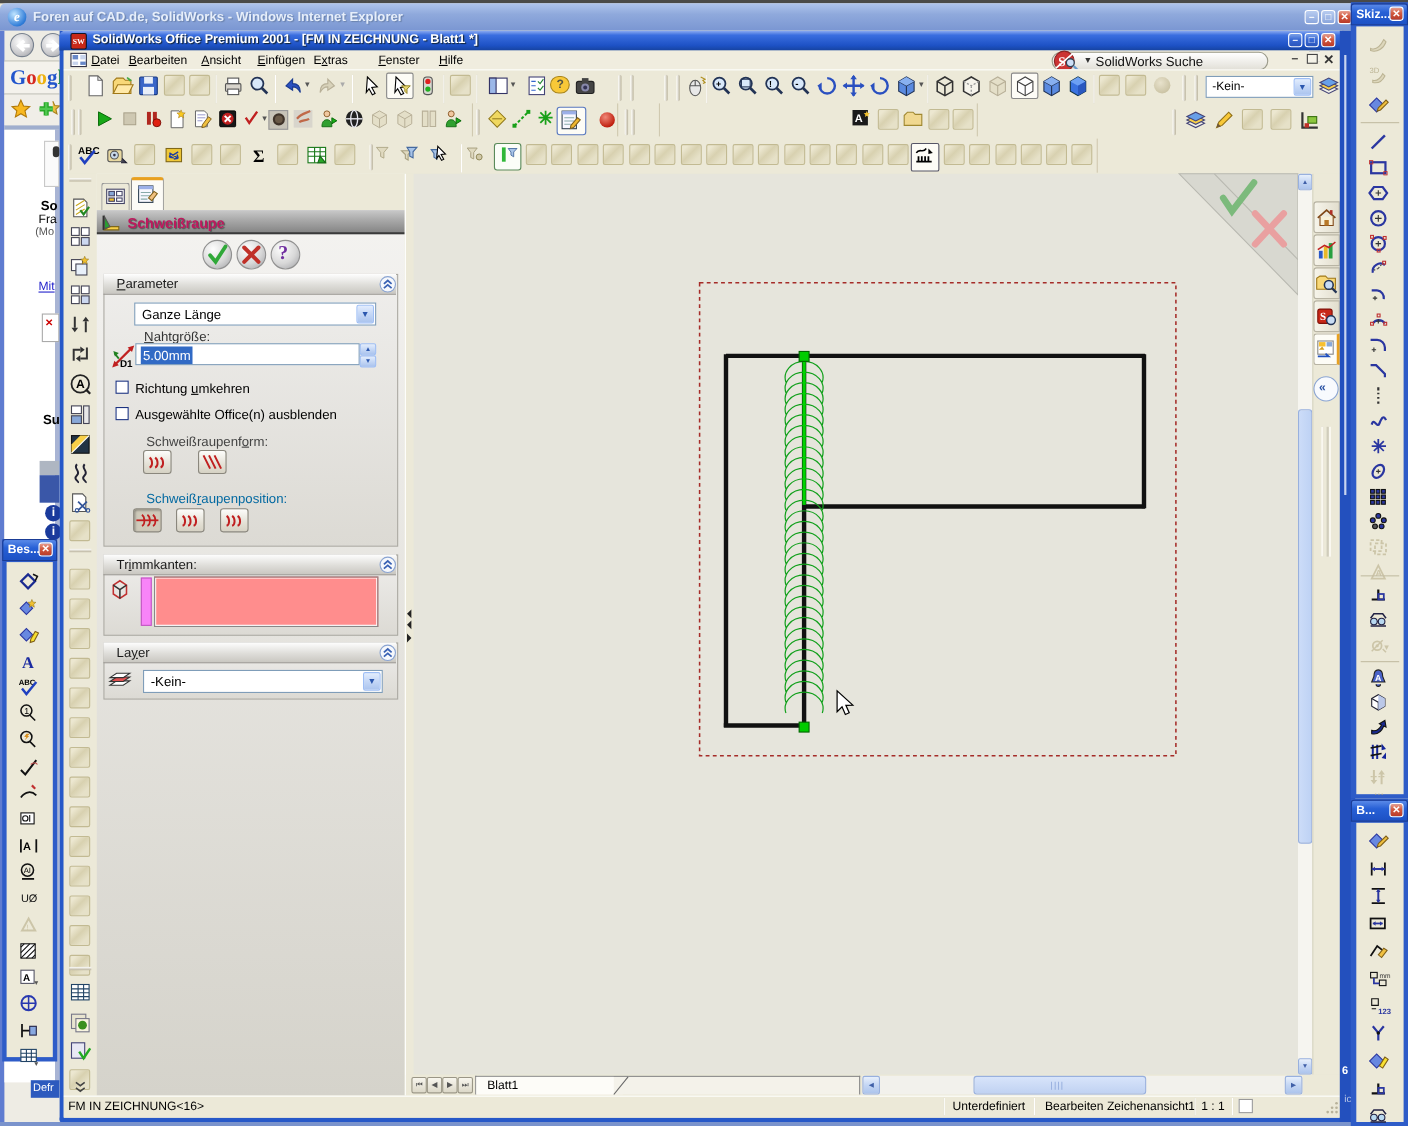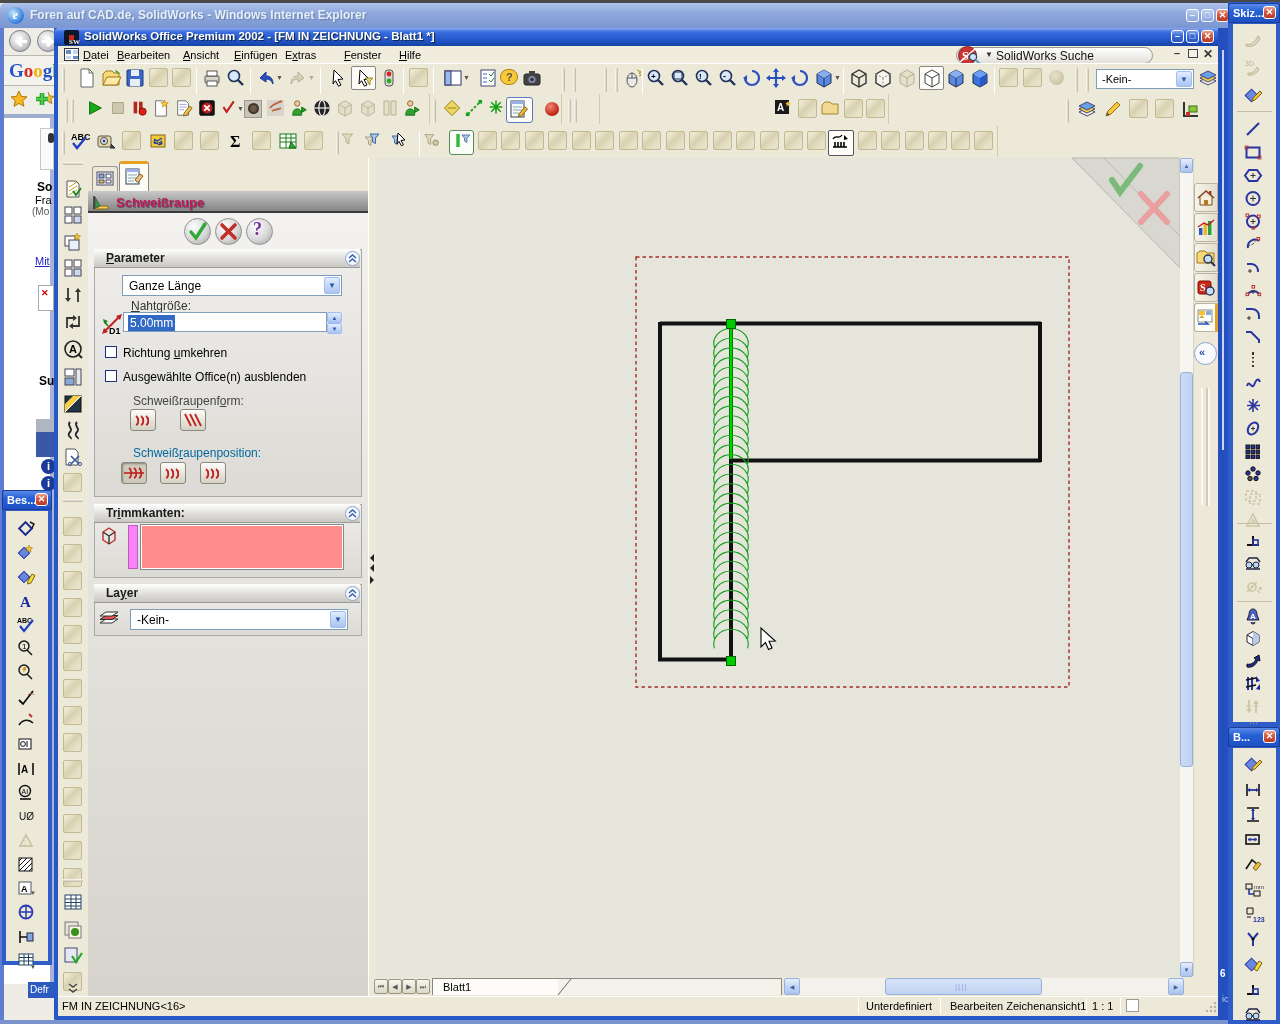--- a/index.html
+++ b/index.html
@@ -13,21 +13,21 @@
 .xpbtn{position:absolute;width:13px;height:13px;border-radius:3px;border:1px solid #fff;
  background:linear-gradient(180deg,#7DA1E8,#3969D5 45%,#2A55BC);color:#fff;text-align:center;
  font-size:9px;line-height:11px;font-weight:bold}
 .xpbtn.red{background:linear-gradient(180deg,#E8A090,#D25A40 45%,#B83A28)}
 .combo{position:absolute;background:#fff;border:1px solid #7F9DB9;font-size:11px;color:#000}
 .dd{position:absolute;right:1px;top:1px;bottom:1px;width:16px;border-radius:2px;
  background:linear-gradient(180deg,#E3EDFD,#C7D9F7 45%,#ABC4EE);border:1px solid #9EBEF5;
  color:#2B57AE;font-size:8px;text-align:center;line-height:16px;font-weight:bold}
 .gbx{position:absolute;border:1px solid #ABA9A2;background:linear-gradient(180deg,#EFEEEC,#DCDAD4)}
 .gbh{position:absolute;left:0;right:0;top:0;height:19px;border-bottom:1px solid #9c9a94;
- background:linear-gradient(180deg,#FEFEFE,#DFDEDA 55%,#C9C7C1);color:#1a1a1a;font-weight:bold;
+ background:linear-gradient(180deg,#FEFEFE,#DFDEDA 55%,#C9C7C1);color:#1a1a1a;font-weight:normal;
  font-size:12px;line-height:19px;padding-left:12px}
 .chev{position:absolute;width:15px;height:15px;border-radius:50%;border:1px solid #8AA4D2;background:#F6F8FC;
  color:#3A62B4;font-size:9px;font-weight:bold;text-align:center;line-height:6px}
 .cb{position:absolute;width:12px;height:12px;background:#fff;border:1px solid #1C3280}
 .wbtn{position:absolute;width:26px;height:22px;border:1px solid #8a877d;border-radius:3px;
  background:linear-gradient(180deg,#FDFDFB,#E4E1D6 60%,#D6D2C4)}
 .wbtn.on{background:#CFCABA;box-shadow:inset 1px 1px 2px #8a877d}
 svg.ab{overflow:visible}
 </style></head><body>
 <svg width="0" height="0" style="position:absolute">
@@ -316,22 +316,22 @@
 <div class="ab" style="left:41px;top:459px;width:15px;height:15px;border-radius:50%;background:#1A3A9C;color:#fff;font-weight:bold;font-size:11px;text-align:center;line-height:15px">i</div>
 <div class="ab" style="left:41px;top:476px;width:15px;height:15px;border-radius:50%;background:#1A3A9C;color:#fff;font-weight:bold;font-size:11px;text-align:center;line-height:15px">i</div>
 <div class="ab" style="left:28px;top:982px;width:26px;height:16px;background:#2D5ABE"></div>
 <div class="t" style="left:30px;top:984px;color:#fff;font-size:10px">Defr</div>
 <div class="ab" style="left:0;top:1020px;width:1280px;height:4px;background:#7A93CC"></div>
 <div class="ab" style="left:54px;top:28px;width:1168px;height:992px;
 background:#ECE9D8;border:4px solid #2658C8;border-top:none;border-radius:0 0 2px 2px"></div>
 <div class="ab" style="left:54px;top:28px;width:1168px;height:18px;border-radius:5px 5px 0 0;
 background:linear-gradient(180deg,#8BAAF0 0%,#3A6EE0 22%,#1D51C4 75%,#16439F 100%)"></div>
 <div class="ab" style="left:64px;top:30px;width:15px;height:15px;background:#C82818;border-radius:2px;
-border:5px solid #0f172a;color:#fff;font-size:7px;font-weight:bold;text-align:center;line-height:14px;font-family:'Liberation Serif',serif">SW</div>
-<div class="t" style="left:84px;top:30px;color:#fff;font-weight:bold;font-size:11.5px;text-shadow:1px 1px 1px #123">SolidWorks Office Premium 2002 - [FM IN ZEICHNUNG - Blatt1 *]</div>
+border:1px solid #0f172a;color:#fff;font-size:7px;font-weight:bold;text-align:center;line-height:14px;font-family:'Liberation Serif',serif">SW</div>
+<div class="t" style="left:84px;top:30px;color:#fff;font-weight:bold;font-size:11.5px;text-shadow:1px 1px 1px #123">SolidWorks Office Premium 2001 - [FM IN ZEICHNUNG - Blatt1 *]</div>
 <div class="xpbtn" style="left:1171px;top:30px">–</div>
 <div class="xpbtn" style="left:1186px;top:30px">□</div>
 <div class="xpbtn red" style="left:1201px;top:30px">✕</div>
 <div class="ab" style="left:58px;top:46px;width:1160px;height:17px;background:#F0EDDF"></div>
 <div class="ab" style="left:64px;top:48px;width:15px;height:13px;background:#fff;border:1px solid #334">
 <div class="ab" style="left:1px;top:1px;width:5px;height:4px;background:#6888C8"></div>
 <div class="ab" style="left:8px;top:1px;width:5px;height:4px;background:#C8D4EC"></div>
 <div class="ab" style="left:1px;top:7px;width:5px;height:3px;background:#C8D4EC"></div>
 <div class="ab" style="left:8px;top:7px;width:5px;height:3px;background:#6888C8"></div>
   </div>

